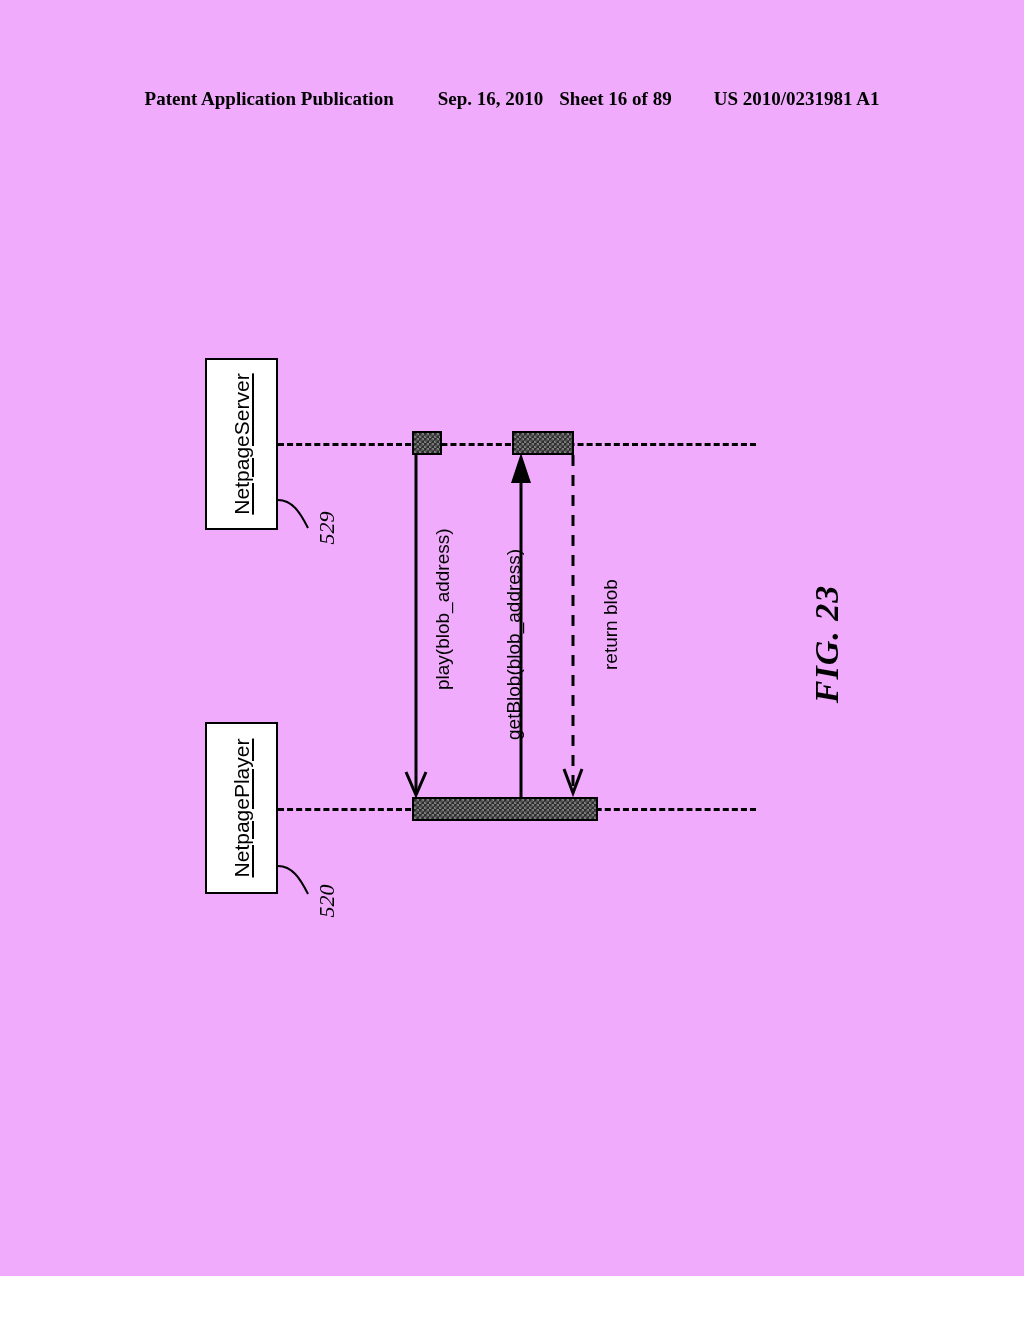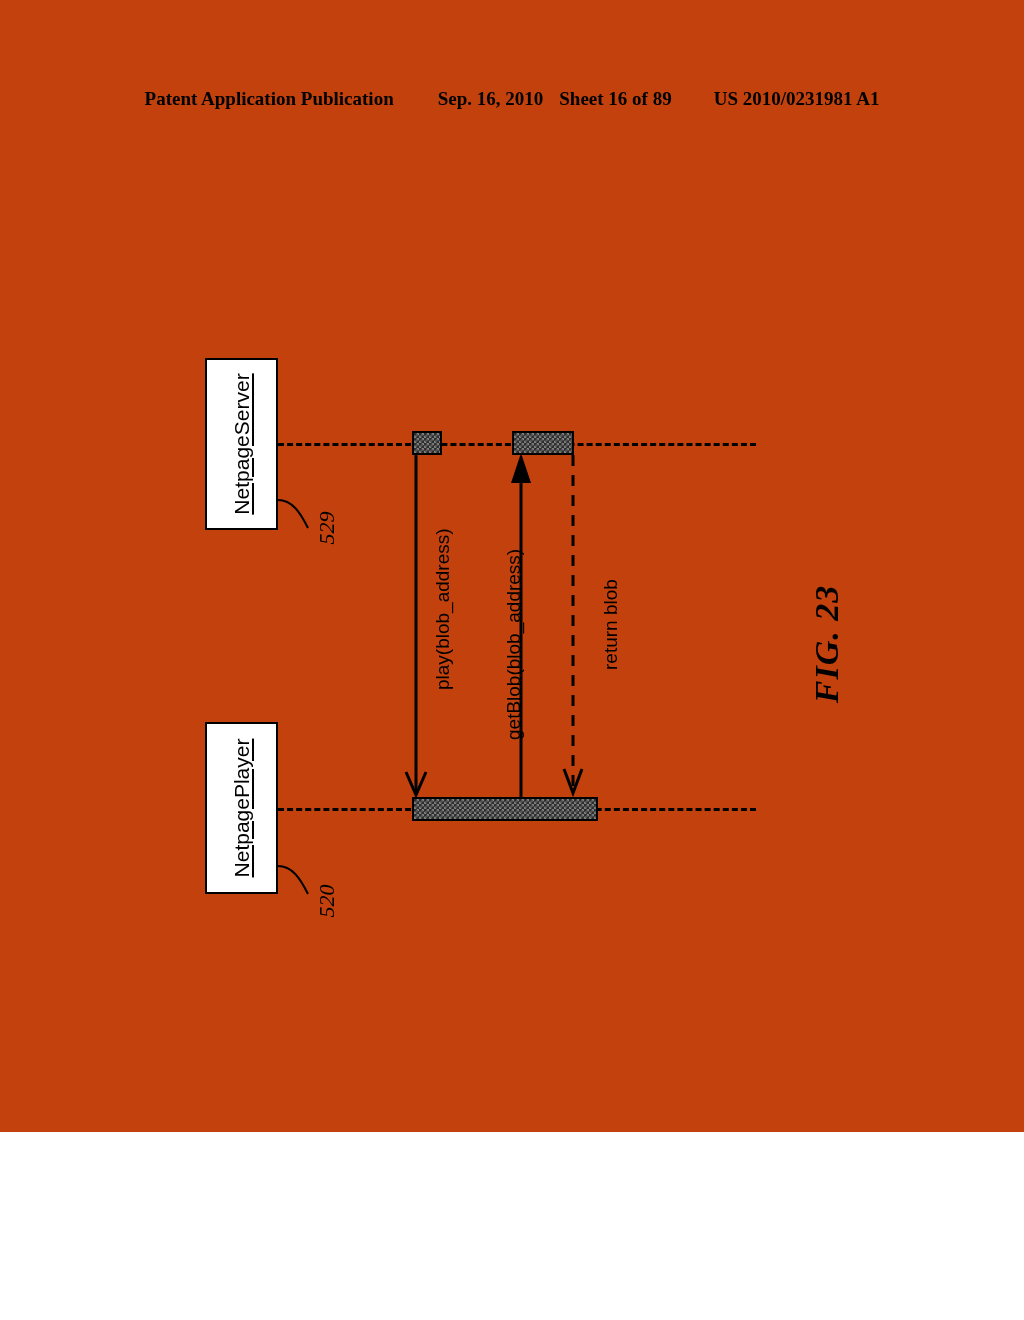--- a/index.html
+++ b/index.html
@@ -3,22 +3,22 @@
 <meta charset="utf-8">
 <style>
   html, body {
     margin: 0;
     padding: 0;
     background: #ffffff;
   }
   #page {
     position: relative;
     width: 1024px;
-    height: 1132px;
-    background: #c2410c;
+    height: 1276px;
+    background: #f0abfc;
     overflow: hidden;
     font-family: "Liberation Sans", sans-serif;
   }
 
   
   .hdr {
     position: absolute;
     top: 88px;
     left: 0;
     width: 1024px;

